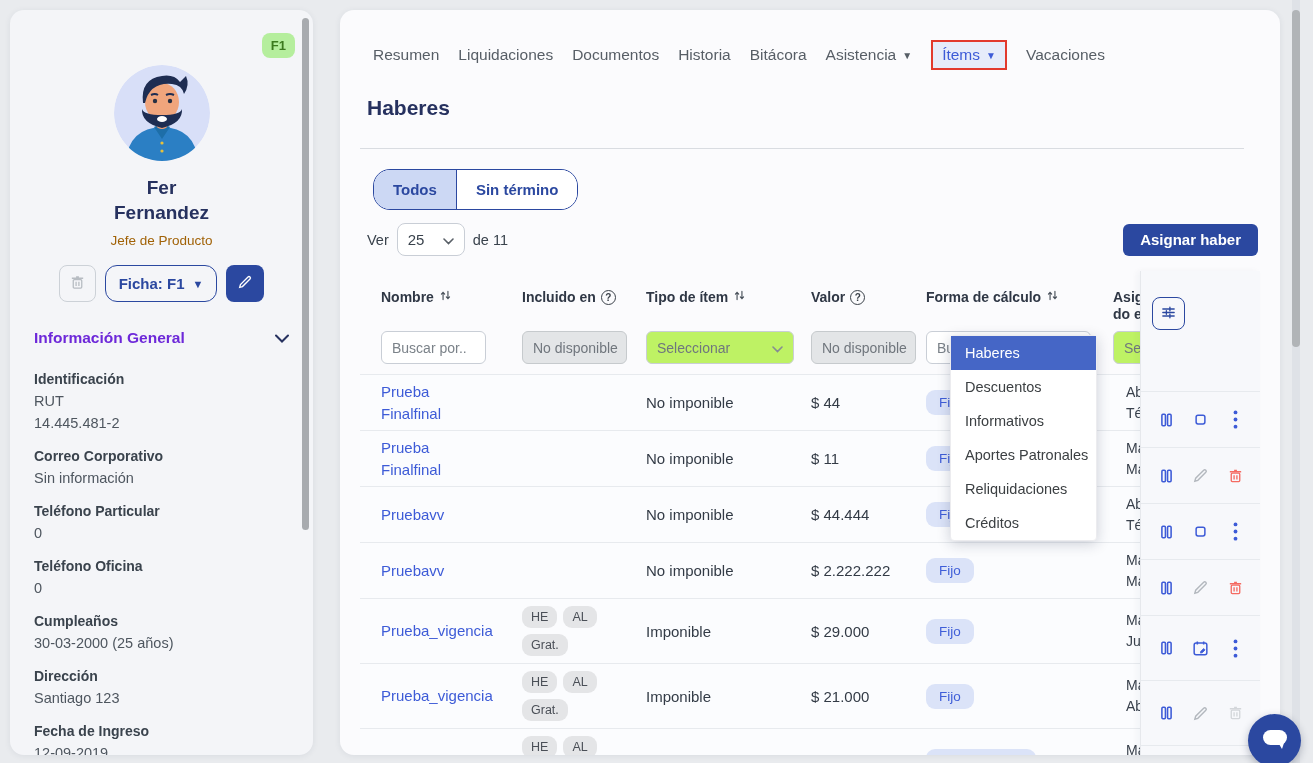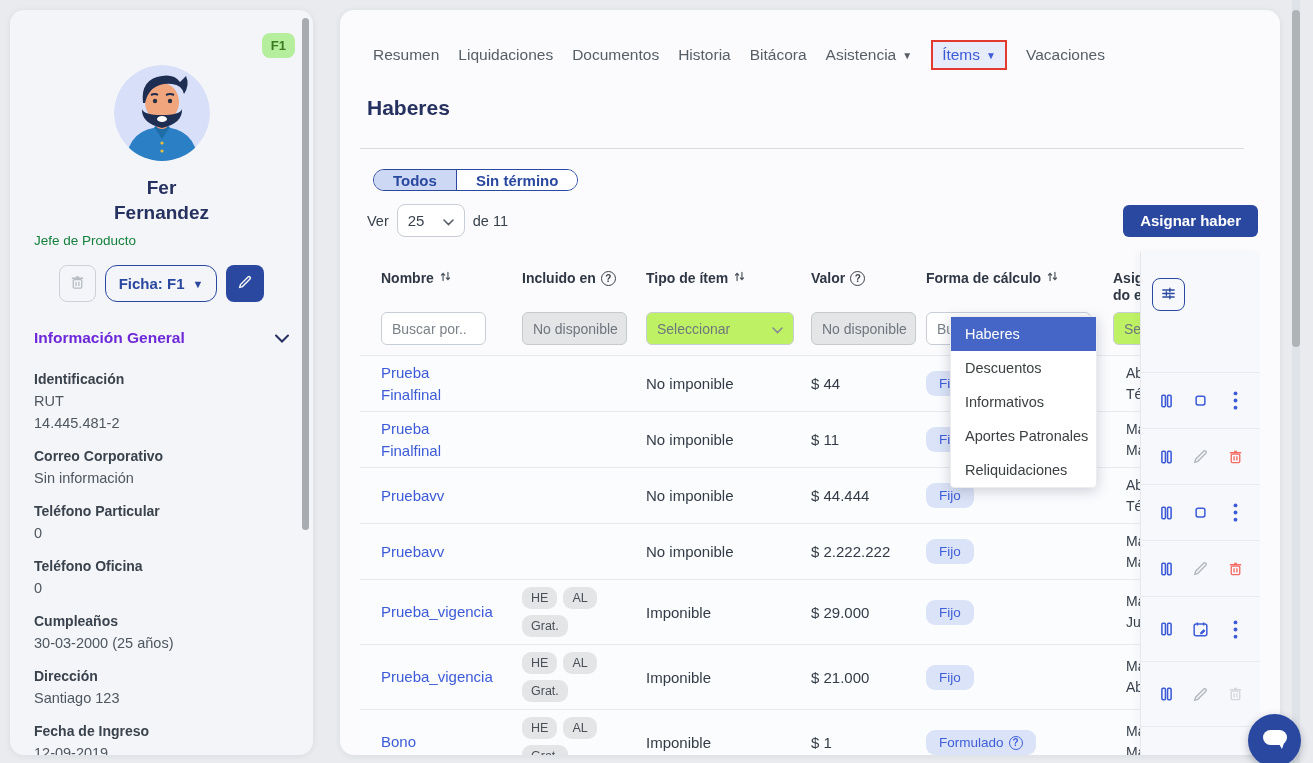--- a/index.html
+++ b/index.html
@@ -8,21 +8,21 @@
 
   
   .sidebar { position:absolute; left:10px; top:10px; width:303px; height:745px;
     background:#f4f5f8; border-radius:14px; box-shadow:0 1px 6px rgba(40,50,80,.08);
     padding:0 24px; overflow:hidden; }
   .f1-badge { position:absolute; right:18px; top:23px; background:#b5ee9d; color:#3c7a1e;
     font-weight:bold; font-size:13px; padding:5px 9px; border-radius:8px; }
   .avatar { width:96px; height:96px; border-radius:50%; margin:55px auto 0; overflow:hidden; }
   .emp-name { text-align:center; margin-top:14px; color:#26315f; font-weight:bold;
     font-size:19px; line-height:25px; }
-  .emp-role { margin-top:8px; color:#15803d; font-size:13.5px; }
+  .emp-role { text-align:center; margin-top:8px; color:#a16207; font-size:13.5px; }
   .emp-actions { display:flex; justify-content:center; align-items:center; gap:9px; margin-top:17px; }
   .btn-ghost { width:37px; height:37px; border:1px solid #ccd1d7; background:transparent;
     border-radius:8px; display:flex; align-items:center; justify-content:center; cursor:pointer; }
   .btn-outline { height:37px; padding:0 13px; border:1.5px solid #2b48a0; background:transparent;
     color:#2b48a0; font-weight:bold; font-size:15px; border-radius:12px; display:flex;
     align-items:center; gap:8px; cursor:pointer; }
   .btn-solid { width:38px; height:37px; border:none; background:#2b48a0; border-radius:8px;
     display:flex; align-items:center; justify-content:center; cursor:pointer; }
   .info-header { display:flex; justify-content:space-between; align-items:center;
     margin-top:27px; color:#6d28d9; font-weight:bold; font-size:15.5px; cursor:pointer; }
@@ -38,21 +38,21 @@
     background:#fbfbfd; border-radius:14px; box-shadow:0 1px 6px rgba(40,50,80,.08); overflow:hidden; }
   .nav { display:flex; align-items:center; gap:19px; padding:30px 0 0 33px;
     color:#575e66; font-size:15.5px; }
   .nav-item { display:flex; align-items:center; gap:6px; cursor:pointer; white-space:nowrap; }
   .nav-item .caret { font-size:12px; color:#575e66; }
   .nav-item.active { color:#3d5bd7; background:#e6ecfa; padding:4px 9px; border:2px solid #e23a2e; }
   .nav-item.active .caret { color:#3d5bd7; }
   .page-title { padding:26px 0 0 27px; color:#26315f; font-size:21px; font-weight:bold; }
   .divider { margin:28px 36px 0 20px; border:none; border-top:1px solid #d9dce1; }
   .pills { display:flex; margin:20px 0 0 33px; border:1.5px solid #2b48a0; border-radius:17px;
-    overflow:hidden; width:max-content; height:22px; }
+    overflow:hidden; width:max-content; height:41px; }
   .pill { display:flex; align-items:center; padding:0 19px; color:#2b48a0; font-weight:bold;
     font-size:15px; cursor:pointer; background:#fff; }
   .pill.active { background:#ccd8f4; }
   .pill + .pill { border-left:1.5px solid #2b48a0; }
   .toolbar { display:flex; justify-content:space-between; align-items:center; margin:13px 22px 0 27px; }
   .pager { display:flex; align-items:center; gap:8px; color:#39424c; font-size:14.5px; }
   .select-sm { width:68px; height:33px; border:1px solid #c9ced6; border-radius:8px; background:#fff;
     display:flex; align-items:center; justify-content:space-between; padding:12px 10px;
     font-size:15px; color:#39424c; cursor:pointer; }
   .btn-primary { background:#2b48a0; color:#fff; border:none; border-radius:6px; height:32px;
@@ -612,20 +612,21 @@
           <div class="arow tall"></div>
         </div>
     </div>
 
     <div class="dropdown">
         <div class="dd-item selected">Haberes</div>
         <div class="dd-item">Descuentos</div>
         <div class="dd-item">Informativos</div>
         <div class="dd-item">Aportes Patronales</div>
         <div class="dd-item">Reliquidaciones</div>
+        <div class="dd-item">Créditos</div>
       </div>
   </div>
 </div>
 
 <div class="win-track"></div>
 <div class="win-scroll"></div>
 <div class="chat-fab">
   <span>
     <svg width="26" height="24" viewBox="0 0 26 24">
       <rect x="1" y="3" width="24" height="15" rx="7.5" fill="#ffffff"></rect>

